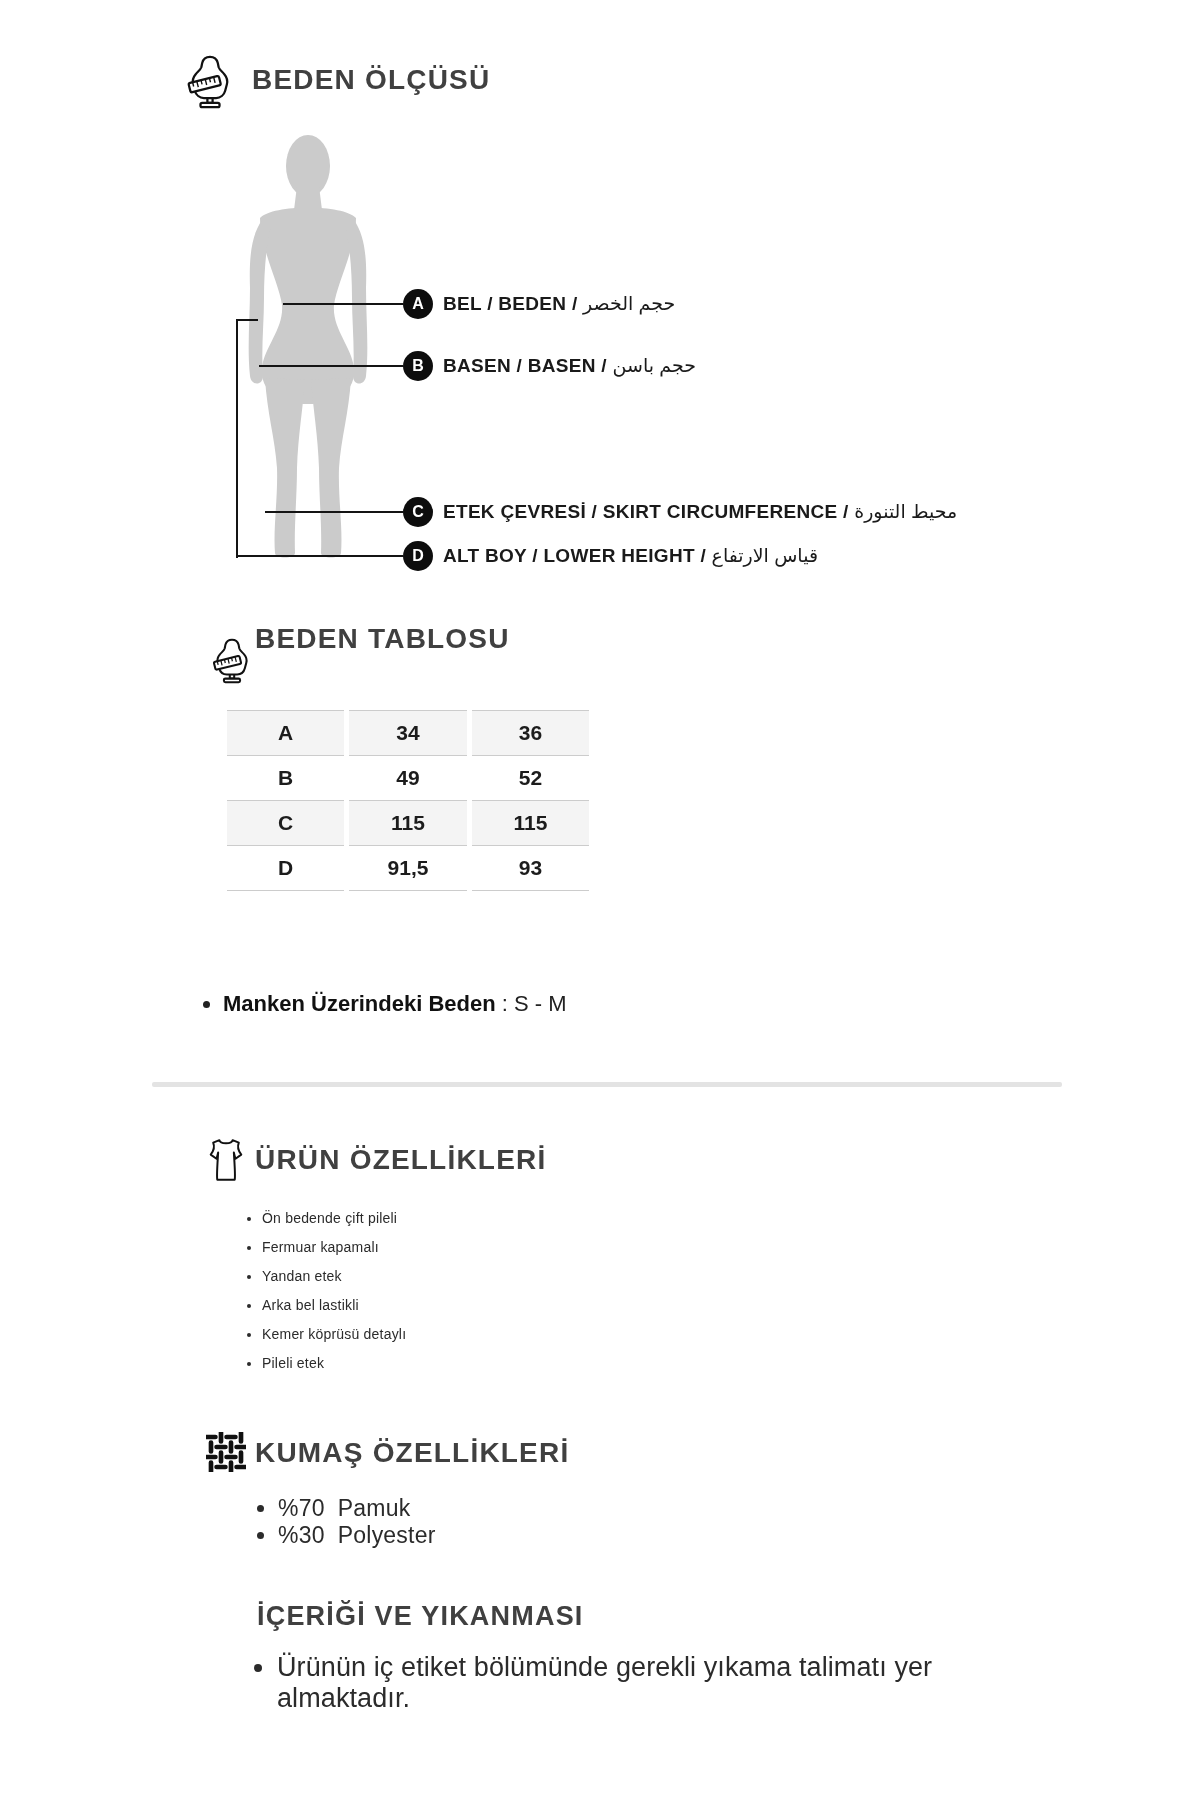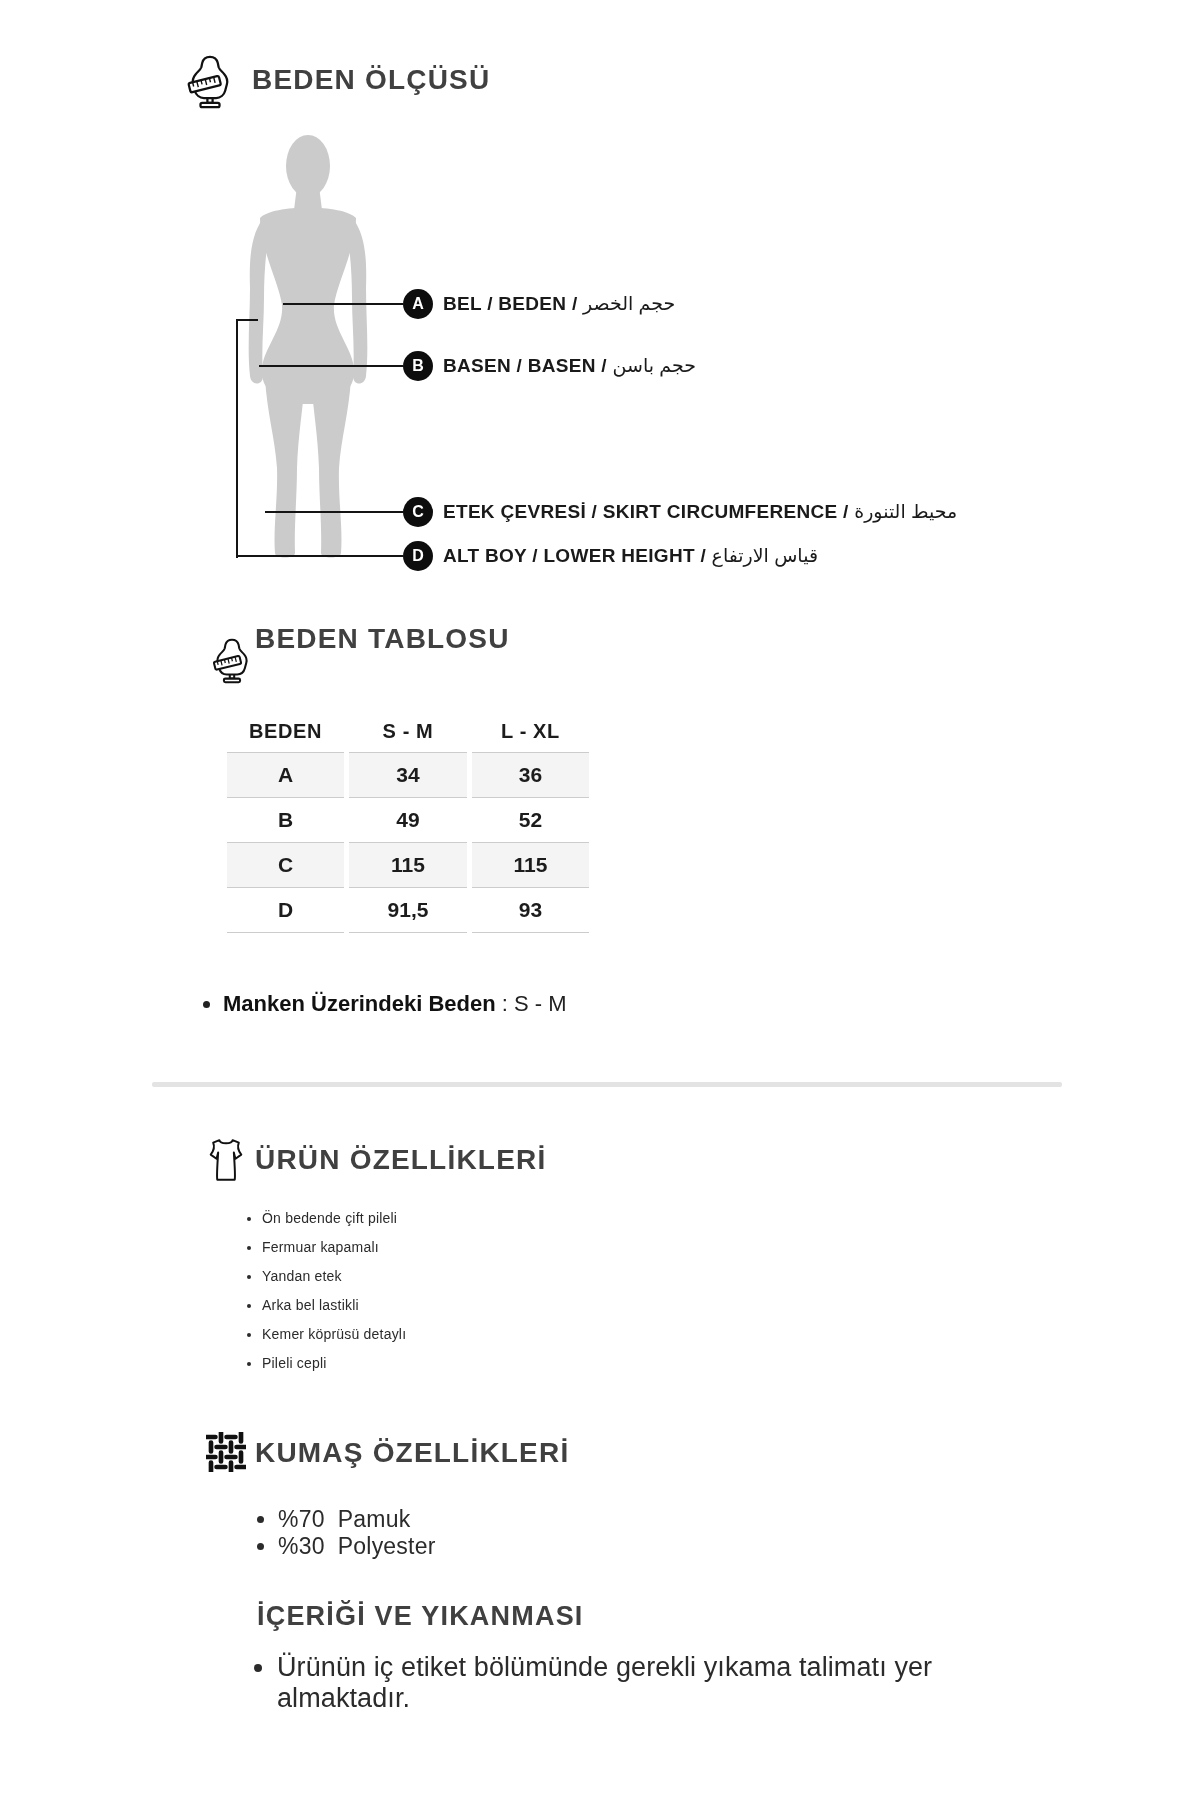--- a/index.html
+++ b/index.html
@@ -104,25 +104,20 @@
         <path d="M11 29 L11 34 M16 29 L16 36 M21 29 L21 34 M26 29 L26 36 M31 29 L31 34 M36 29 L36 36" stroke-width="1.7" fill="none"></path>
       </g>
       <path d="M27 50.5 L27 56 L33 56 L33 50.5" fill="none"></path>
       <rect x="19" y="56" width="22" height="5" rx="2"></rect>
     </g>
   </svg>
 </span>
 <div class="abs sec-title" style="left:255px;top:623px;">BEDEN TABLOSU</div>
 
 <div class="abs" style="left:227px;top:710px;width:362px;">
-  <div class="t-row t-head">
-    <div class="t-cell">BEDEN</div>
-    <div class="t-cell">S - M</div>
-    <div class="t-cell">L - XL</div>
-  </div>
   <div class="t-row t-data striped">
     <div class="t-cell">A</div>
     <div class="t-cell">34</div>
     <div class="t-cell">36</div>
   </div>
   <div class="t-row t-data">
     <div class="t-cell">B</div>
     <div class="t-cell">49</div>
     <div class="t-cell">52</div>
   </div>
@@ -151,34 +146,34 @@
   </svg>
 </span>
 <div class="abs sec-title" style="left:255px;top:1144px;">ÜRÜN ÖZELLİKLERİ</div>
 
 <ul class="blist feat-list abs" style="left:244px;top:1204px;width:600px;">
   <li>Ön bedende çift pileli</li>
   <li>Fermuar kapamalı</li>
   <li>Yandan etek</li>
   <li>Arka bel lastikli</li>
   <li>Kemer köprüsü detaylı</li>
-  <li>Pileli cepli</li>
+  <li>Pileli etek</li>
 </ul>
 
 <span class="icon" style="left:206px;top:1432px;width:40px;height:40px;">
   <svg width="40" height="40" viewBox="0 0 36 36">
     <path d="M0.5 4.5 L8.5 4.5 M13.5 0.5 L13.5 8.5 M18.5 4.5 L26.5 4.5 M31.5 0.5 L31.5 8.5
              M4.5 9.5 L4.5 17.5 M9.5 13.5 L17.5 13.5 M22.5 9.5 L22.5 17.5 M27.5 13.5 L35.5 13.5
              M0.5 22.5 L8.5 22.5 M13.5 18.5 L13.5 26.5 M18.5 22.5 L26.5 22.5 M31.5 18.5 L31.5 26.5
              M4.5 27.5 L4.5 35.5 M9.5 31.5 L17.5 31.5 M22.5 27.5 L22.5 35.5 M27.5 31.5 L35.5 31.5" stroke="#111111" stroke-width="4.2" stroke-linecap="round" fill="none"></path>
   </svg>
 </span>
 <div class="abs sec-title" style="left:255px;top:1437px;">KUMAŞ ÖZELLİKLERİ</div>
 
-<ul class="blist fab-list abs" style="left:260px;top:1495px;width:400px;margin-top:11px;">
+<ul class="blist fab-list abs" style="left:260px;top:1495px;width:400px;">
   <li>%70  Pamuk</li>
   <li>%30  Polyester</li>
 </ul>
 
 <div class="abs sec-title" style="left:257px;top:1601px;font-size:27px;">İÇERİĞİ VE YIKANMASI</div>
 
 <ul class="blist care-list abs" style="left:259px;top:1652px;width:700px;">
   <li>Ürünün iç etiket bölümünde gerekli yıkama talimatı yer almaktadır.</li>
 </ul>
 

